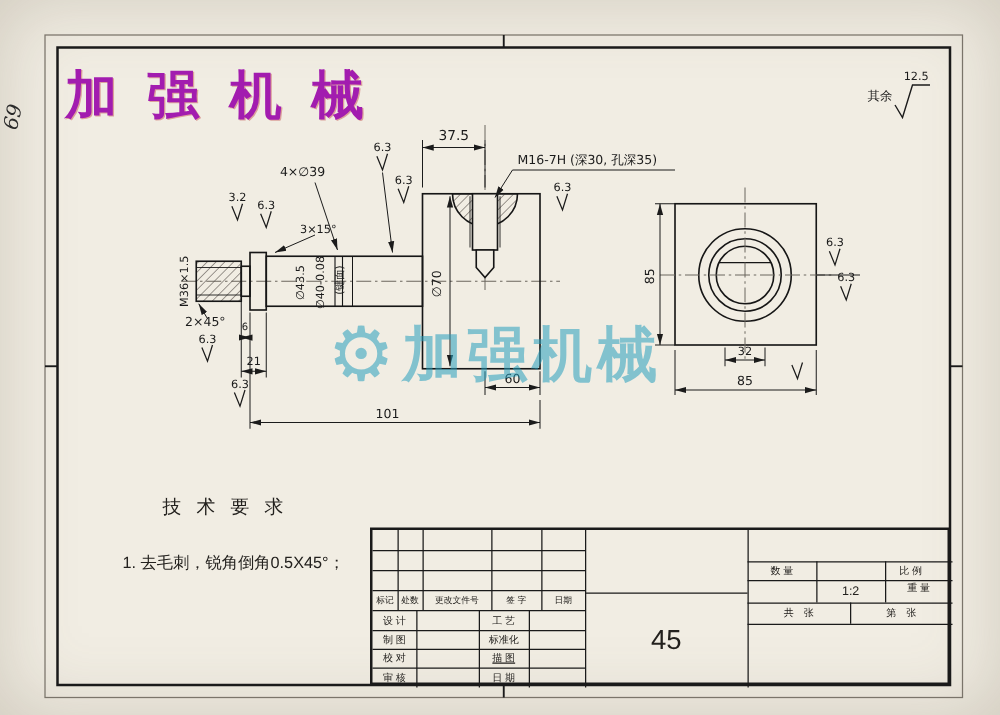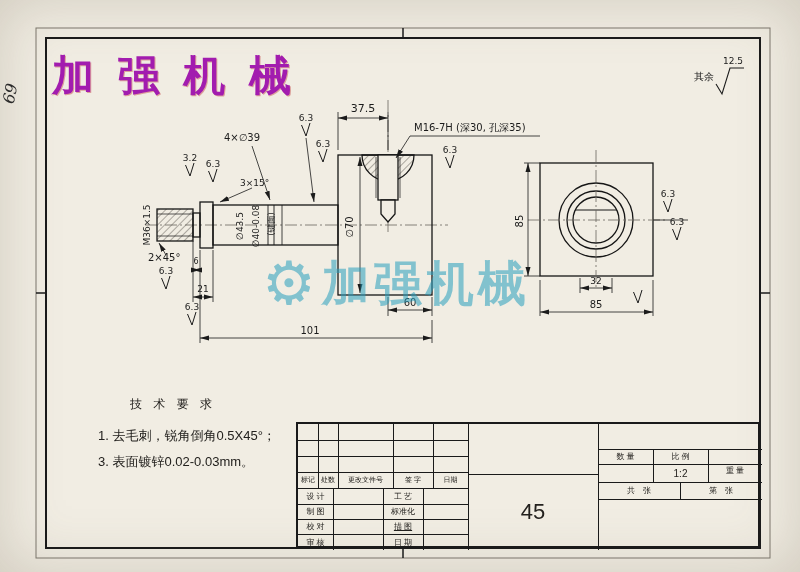--- a/index.html
+++ b/index.html
@@ -29,21 +29,21 @@
   .watermark .wtext{font-size:48px;font-weight:800;letter-spacing:4px;}
   .margin-note{
     position:absolute;left:0px;top:84px;z-index:20;
     font-size:16px;color:#2a2a2a;transform:rotate(-78deg);
     font-family:"DejaVu Serif", serif;font-style:italic;
   }
   .techreq{
     position:absolute;left:98px;top:396px;width:210px;z-index:15;
     color:#23211e;
   }
-  .techreq .tr-title{font-size:12px;letter-spacing:4px;margin-left:32px;margin-bottom:10px;}
+  .techreq .tr-title{font-size:15px;letter-spacing:4px;margin-left:32px;margin-bottom:22px;}
   .techreq .tr-item{font-size:13px;line-height:26px;white-space:nowrap;}
   
   .tblock{
     position:absolute;left:296px;top:422px;width:464px;height:126px;z-index:15;
     border:2px solid #1a1a1a;box-sizing:border-box;background:transparent;
   }
   .tb-v{position:absolute;width:1px;background:#1a1a1a;}
   .tb-h{position:absolute;height:1px;background:#1a1a1a;}
   .tb-cell{
     position:absolute;display:flex;align-items:center;justify-content:center;
@@ -64,21 +64,20 @@
   <div class="logo">加 强 机 械</div>
 
   <div class="watermark">
     <span class="gear">⚙</span>
     <span class="wtext">加强机械</span>
   </div>
 
   <div class="techreq">
     <div class="tr-title">技 术 要 求</div>
     <div class="tr-item">1. 去毛刺，锐角倒角0.5X45°；</div>
-    <div class="tr-item">3. 表面镀锌0.02-0.03mm。</div>
   </div>
 
   <svg width="800" height="572" viewBox="0 0 800 572" style="position:absolute;left:0;top:0;z-index:10;">
     <defs>
       <pattern id="hatch" width="5" height="5" patternUnits="userSpaceOnUse" patternTransform="rotate(45)">
         <line x1="0" y1="0" x2="0" y2="5" stroke="#55504a" stroke-width="0.9"></line>
       </pattern>
       <marker id="aE" markerWidth="10" markerHeight="7" refX="9" refY="3.5" orient="auto" markerUnits="userSpaceOnUse">
         <path d="M0,1 L9,3.5 L0,6 Z" fill="#1b1b1b"></path>
       </marker>
@@ -271,20 +270,20 @@
     <div class="tb-cell" style="left:0;top:80px;width:35px;height:15px;">制 图</div>
     <div class="tb-cell" style="left:85px;top:80px;width:40px;height:15px;">标准化</div>
     <div class="tb-cell" style="left:0;top:95px;width:35px;height:15px;">校 对</div>
     <div class="tb-cell" style="left:85px;top:95px;width:40px;height:15px;text-decoration:underline;">描 图</div>
     <div class="tb-cell" style="left:0;top:110px;width:35px;height:16px;">审 核</div>
     <div class="tb-cell" style="left:85px;top:110px;width:40px;height:16px;">日 期</div>
 
     <div class="tb-cell tb-material" style="left:170px;top:50px;width:130px;height:76px;">45</div>
 
     <div class="tb-cell" style="left:300px;top:25px;width:55px;height:15px;">数 量</div>
-    <div class="tb-cell" style="left:355px;top:25px;width:55px;height:15px;">比 例</div>
+    <div class="tb-cell" style="left:355px;top:25px;width:55px;height:15px;padding-left:48px;">比 例</div>
     <div class="tb-cell" style="left:410px;top:39px;width:54px;height:15px;">重 量</div>
     <div class="tb-cell tb-scale" style="left:355px;top:40px;width:55px;height:18px;">1:2</div>
     <div class="tb-cell" style="left:300px;top:58px;width:82px;height:17px;">共　张</div>
     <div class="tb-cell" style="left:382px;top:58px;width:82px;height:17px;">第　张</div>
   </div>
 
 </div>
 
 </body></html>

